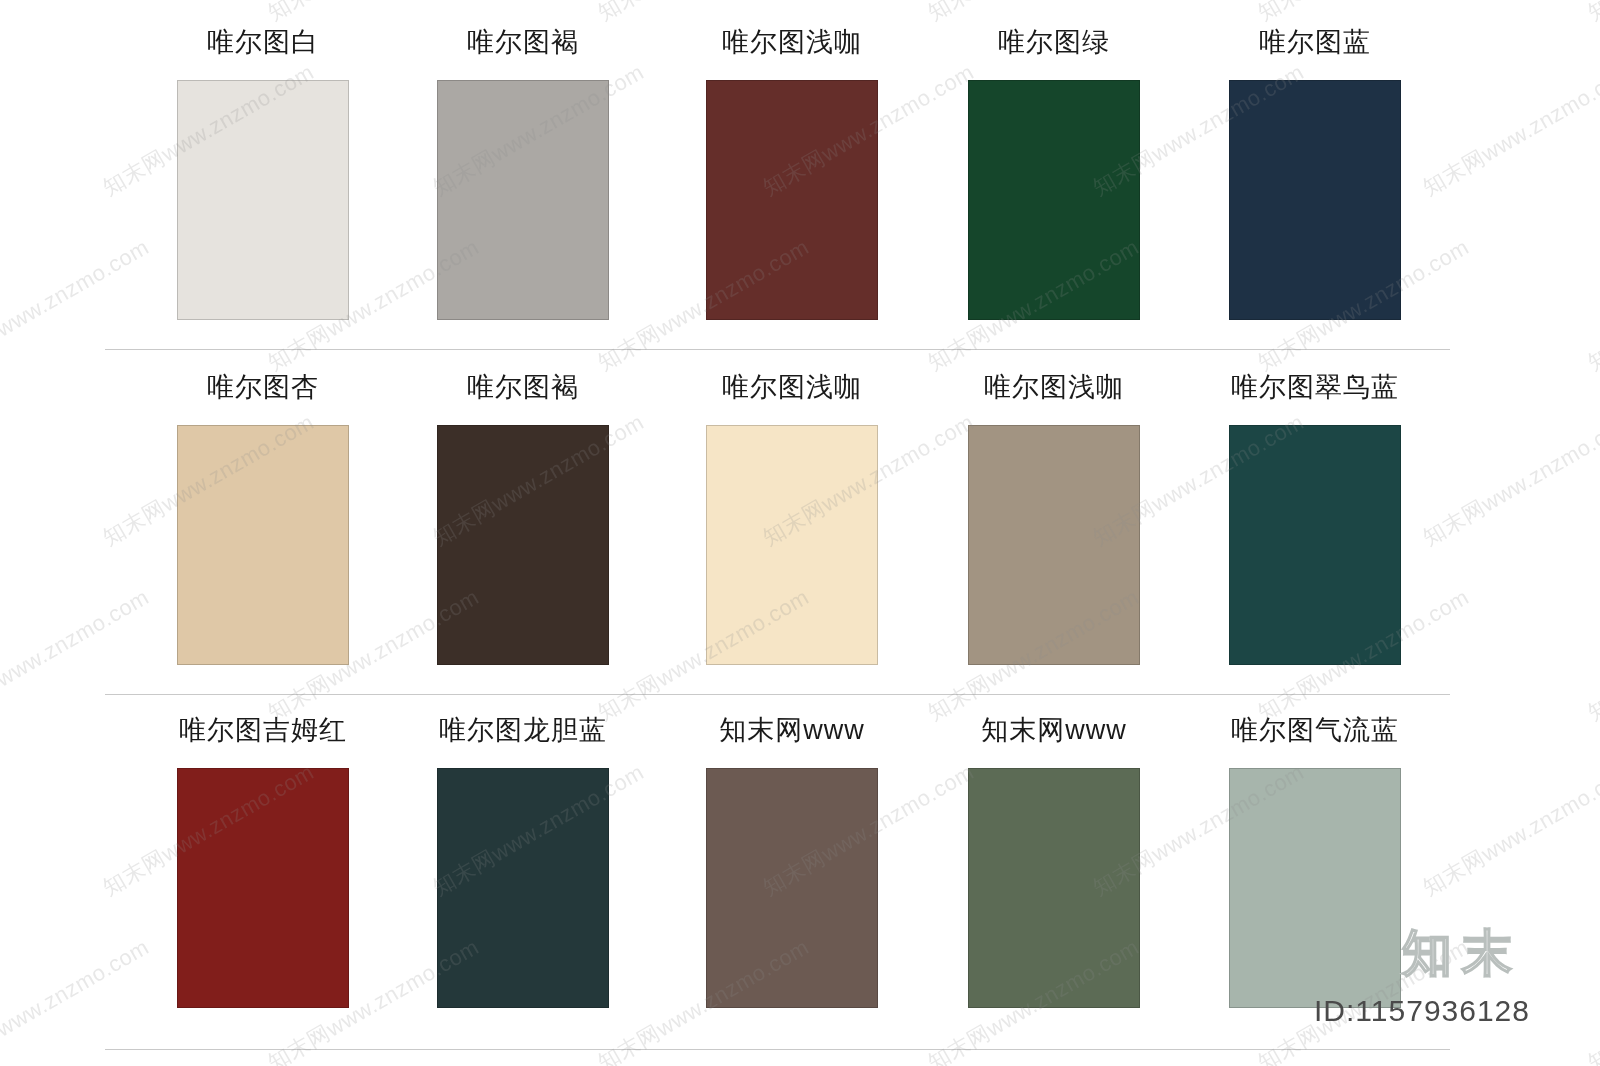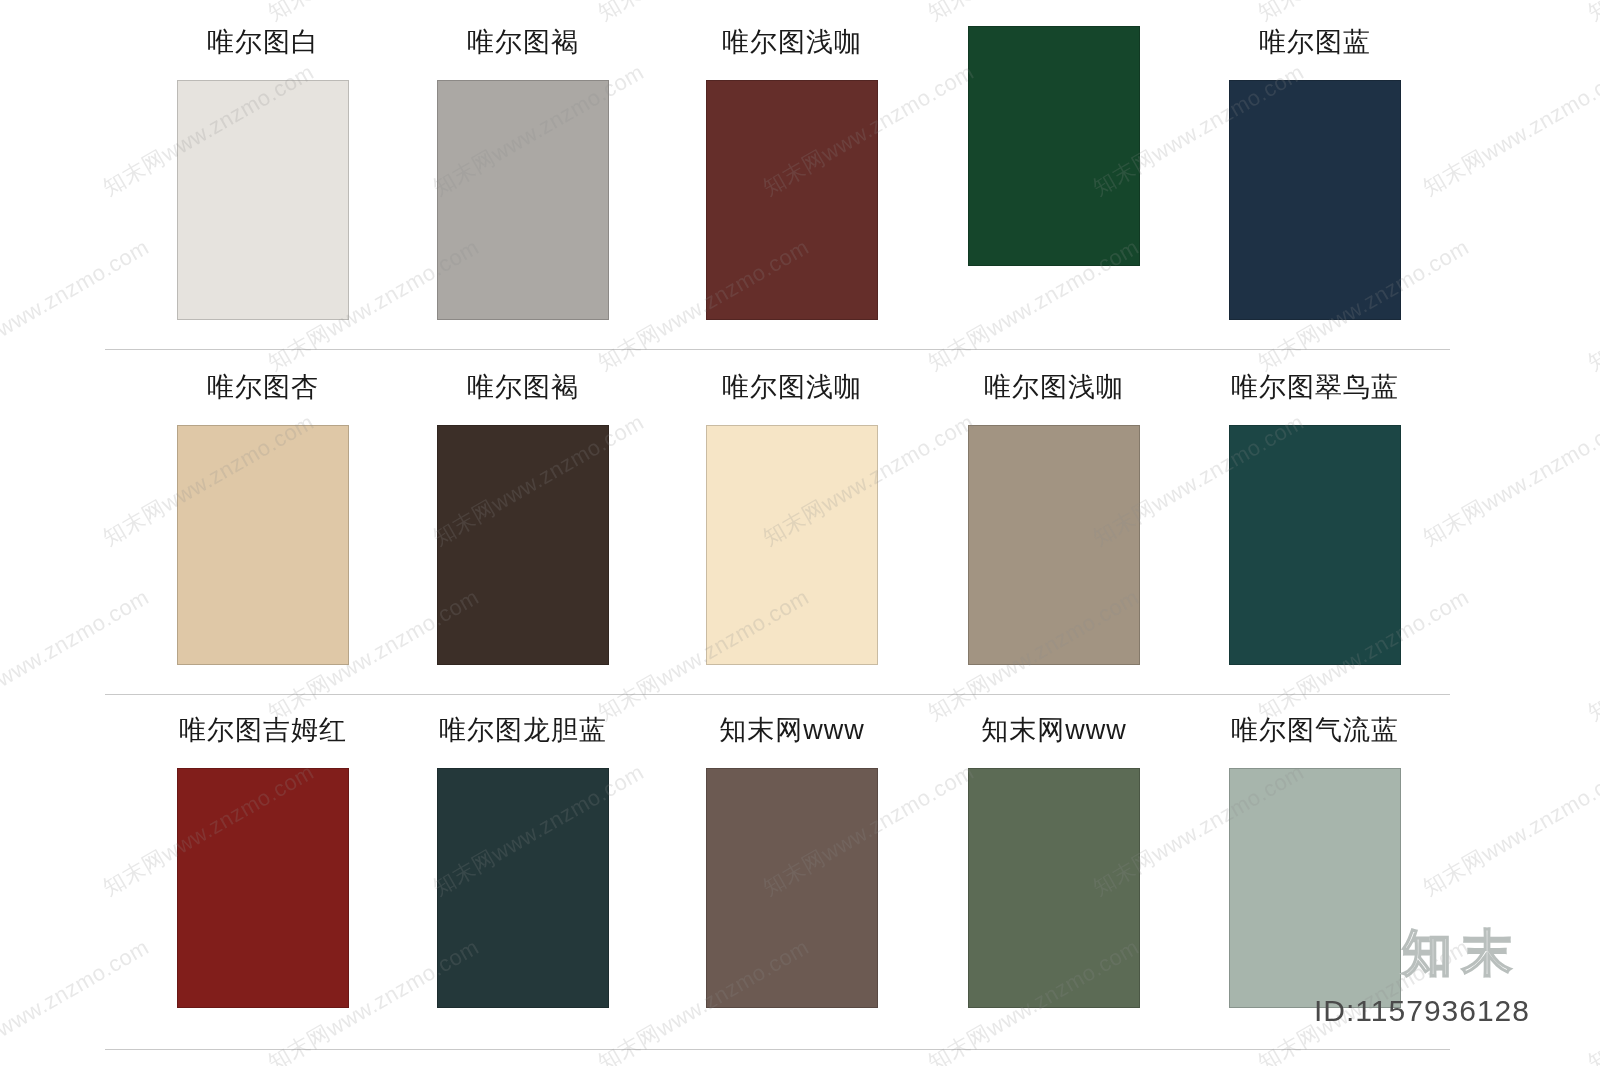--- a/index.html
+++ b/index.html
@@ -131,20 +131,21 @@
     </div>
     <div class="swatch-cell" style="left:393px; top:20px;">
       <div class="swatch-label">唯尔图褐</div>
       <div class="swatch-chip" style="background:#ABA8A4;"></div>
     </div>
     <div class="swatch-cell" style="left:662px; top:20px;">
       <div class="swatch-label">唯尔图浅咖</div>
       <div class="swatch-chip" style="background:#652E2A;"></div>
     </div>
     <div class="swatch-cell" style="left:924px; top:20px;">
+      <div class="swatch-label">唯尔图绿</div>
       <div class="swatch-chip" style="background:#15462B;"></div>
     </div>
     <div class="swatch-cell" style="left:1185px; top:20px;">
       <div class="swatch-label">唯尔图蓝</div>
       <div class="swatch-chip" style="background:#1E3145;"></div>
     </div>
     <div class="row-divider" style="top:343px;"></div>
   </div>
 
   <div class="palette-row" style="top: 345px; position: absolute;">

